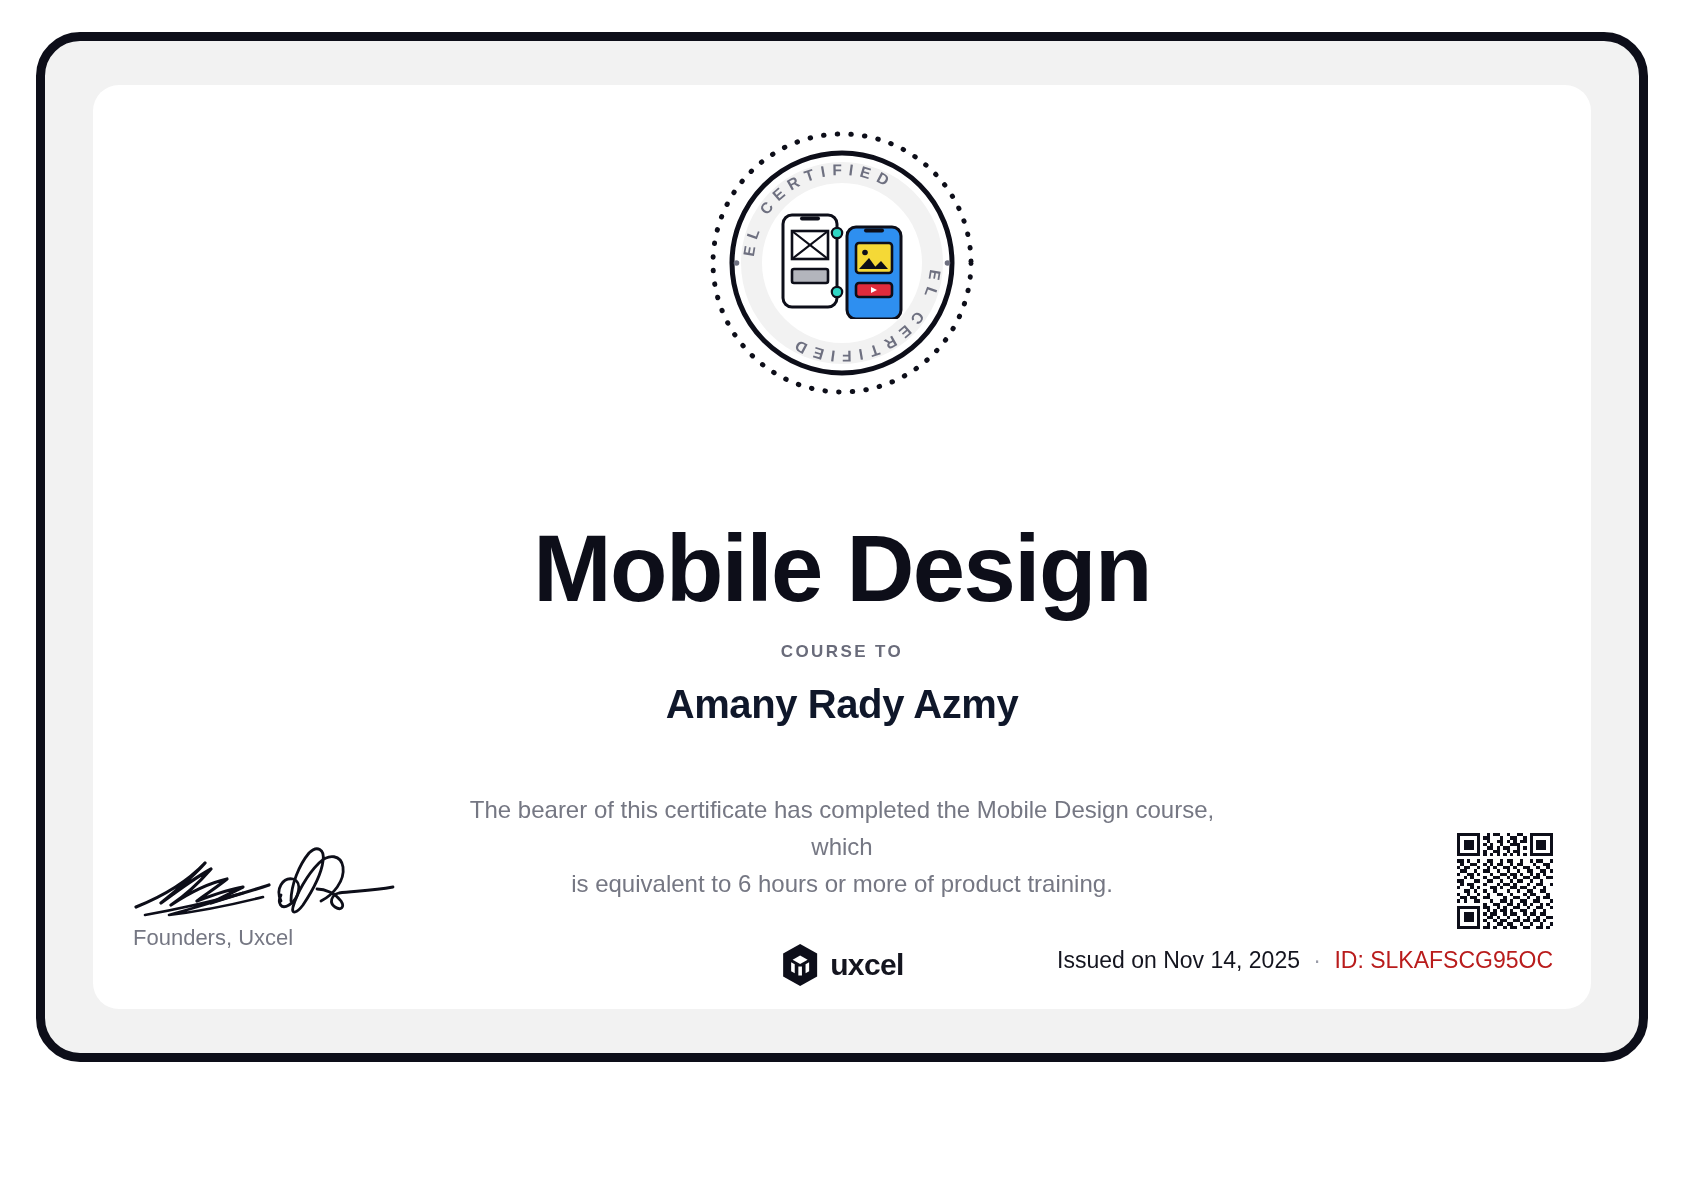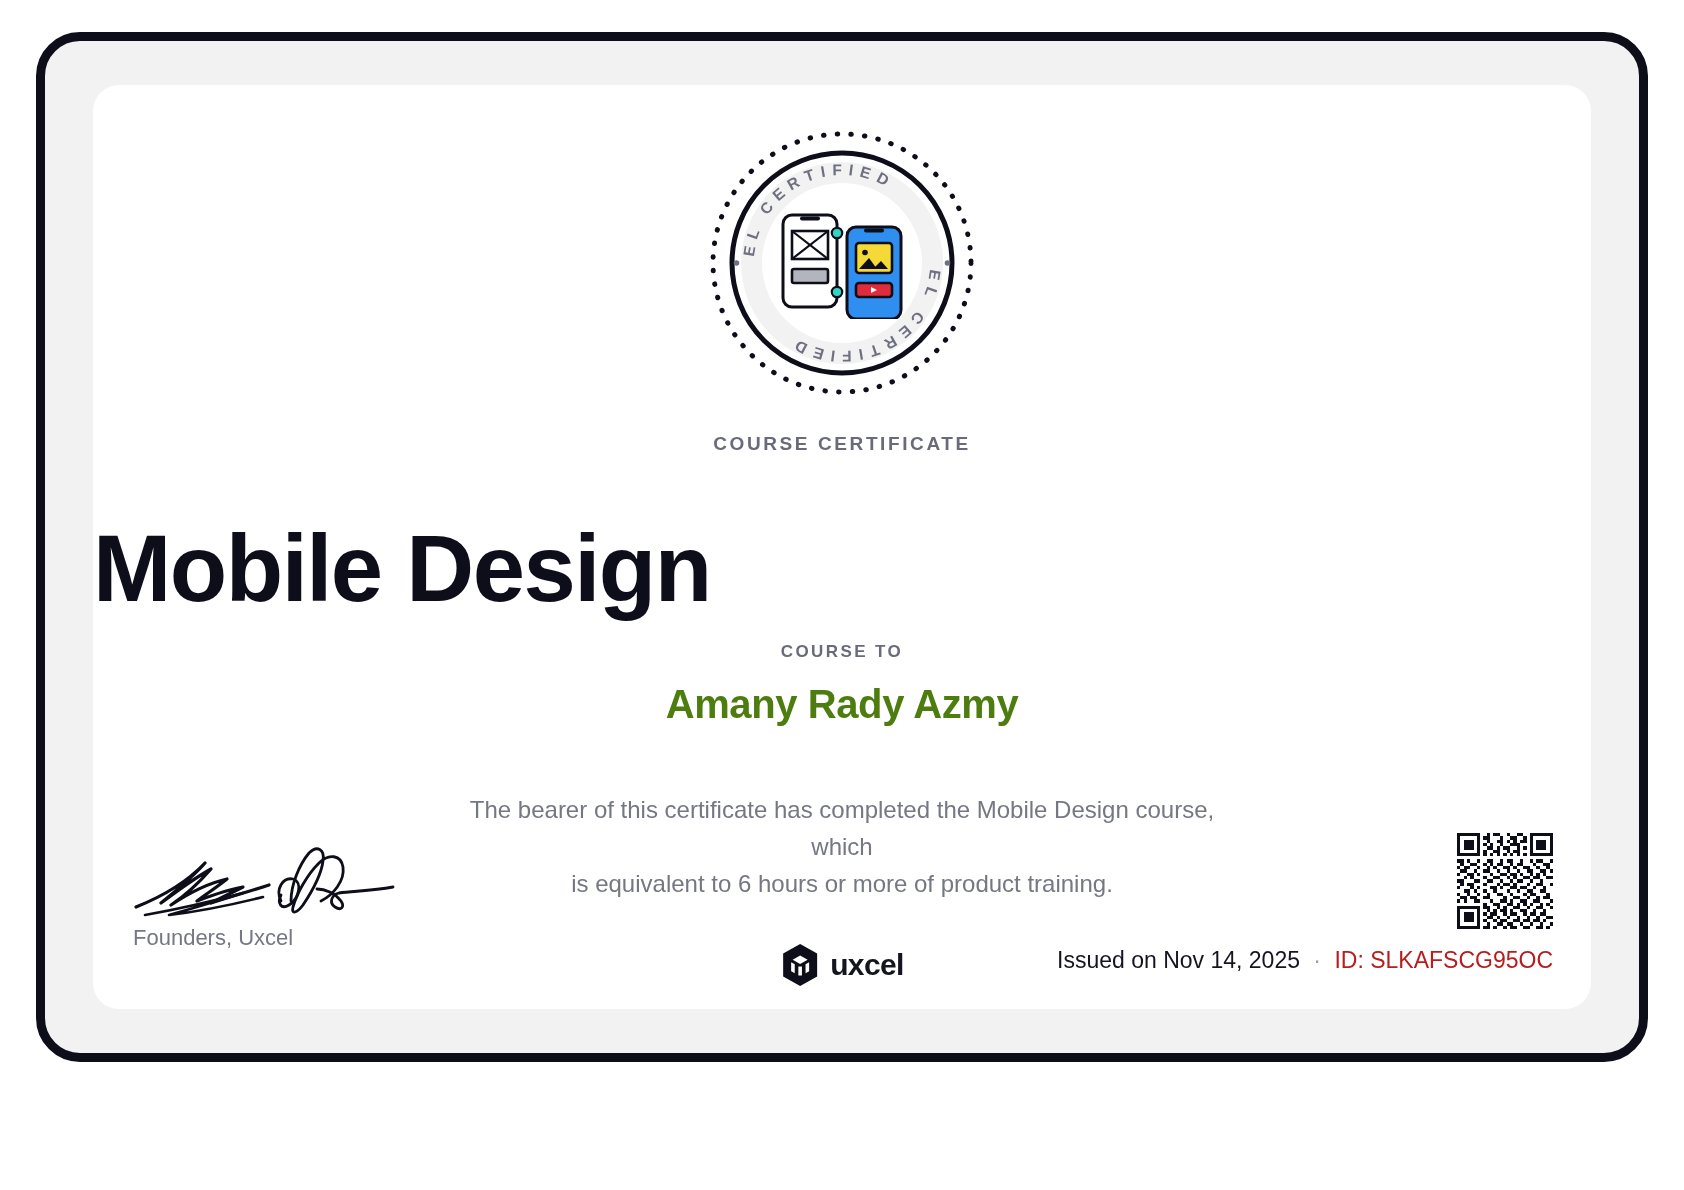--- a/index.html
+++ b/index.html
@@ -67,20 +67,21 @@
     text-align: center;
     font-size: 19px;
     font-weight: bold;
     letter-spacing: 2.6px;
     color: #696B7A;
   }
   .course-title {
     position: absolute;
     left: 0; right: 0;
     top: 396px;
+    text-align: center;
     font-size: 94px;
     font-weight: bold;
     letter-spacing: -1.5px;
     color: #0D0E19;
     line-height: 1.05;
     margin-top: 39px;
   }
   .issued-label {
     position: absolute;
     left: 0; right: 0;
@@ -92,21 +93,21 @@
     color: #696B7A;
   }
   .recipient {
     position: absolute;
     left: 0; right: 0;
     top: 597px;
     text-align: center;
     font-size: 40px;
     font-weight: bold;
     letter-spacing: -0.4px;
-    color: #4d7c0f;
+    color: #0f172a;
   }
   .body-copy {
     position: absolute;
     left: 50%;
     transform: translateX(-50%);
     top: 682px;
     width: 800px;
     text-align: center;
     font-size: 24px;
     line-height: 1.55;
@@ -218,21 +219,20 @@
           <path d="M 106 62 L 114 54 L 121 62 Z" fill="#0D0E19"></path>
           <rect x="89" y="76" width="36" height="14" rx="3" fill="#E02B3C" stroke="#0D0E19" stroke-width="2.6"></rect>
           <path d="M 104 80 L 110 83 L 104 86 Z" fill="#FFFFFF"></path>
 
           <circle cx="70" cy="26" r="5.2" fill="#2FD6C4" stroke="#0D0E19" stroke-width="2.2"></circle>
           <circle cx="70" cy="85" r="5.2" fill="#2FD6C4" stroke="#0D0E19" stroke-width="2.2"></circle>
         </svg>
       </div>
     </div>
 
-    <div class="kicker">COURSE CERTIFICATE</div>
 
     <h1 class="course-title">Mobile Design</h1>
 
     <div class="issued-label">COURSE TO</div>
 
     <div class="recipient">Amany Rady Azmy</div>
 
     <p class="body-copy">
       <span style="display: block; text-align: center;">The bearer of this certificate has completed the Mobile Design course, which</span>
       <span style="display: block;">is equivalent to 6 hours or more of product training.</span>

